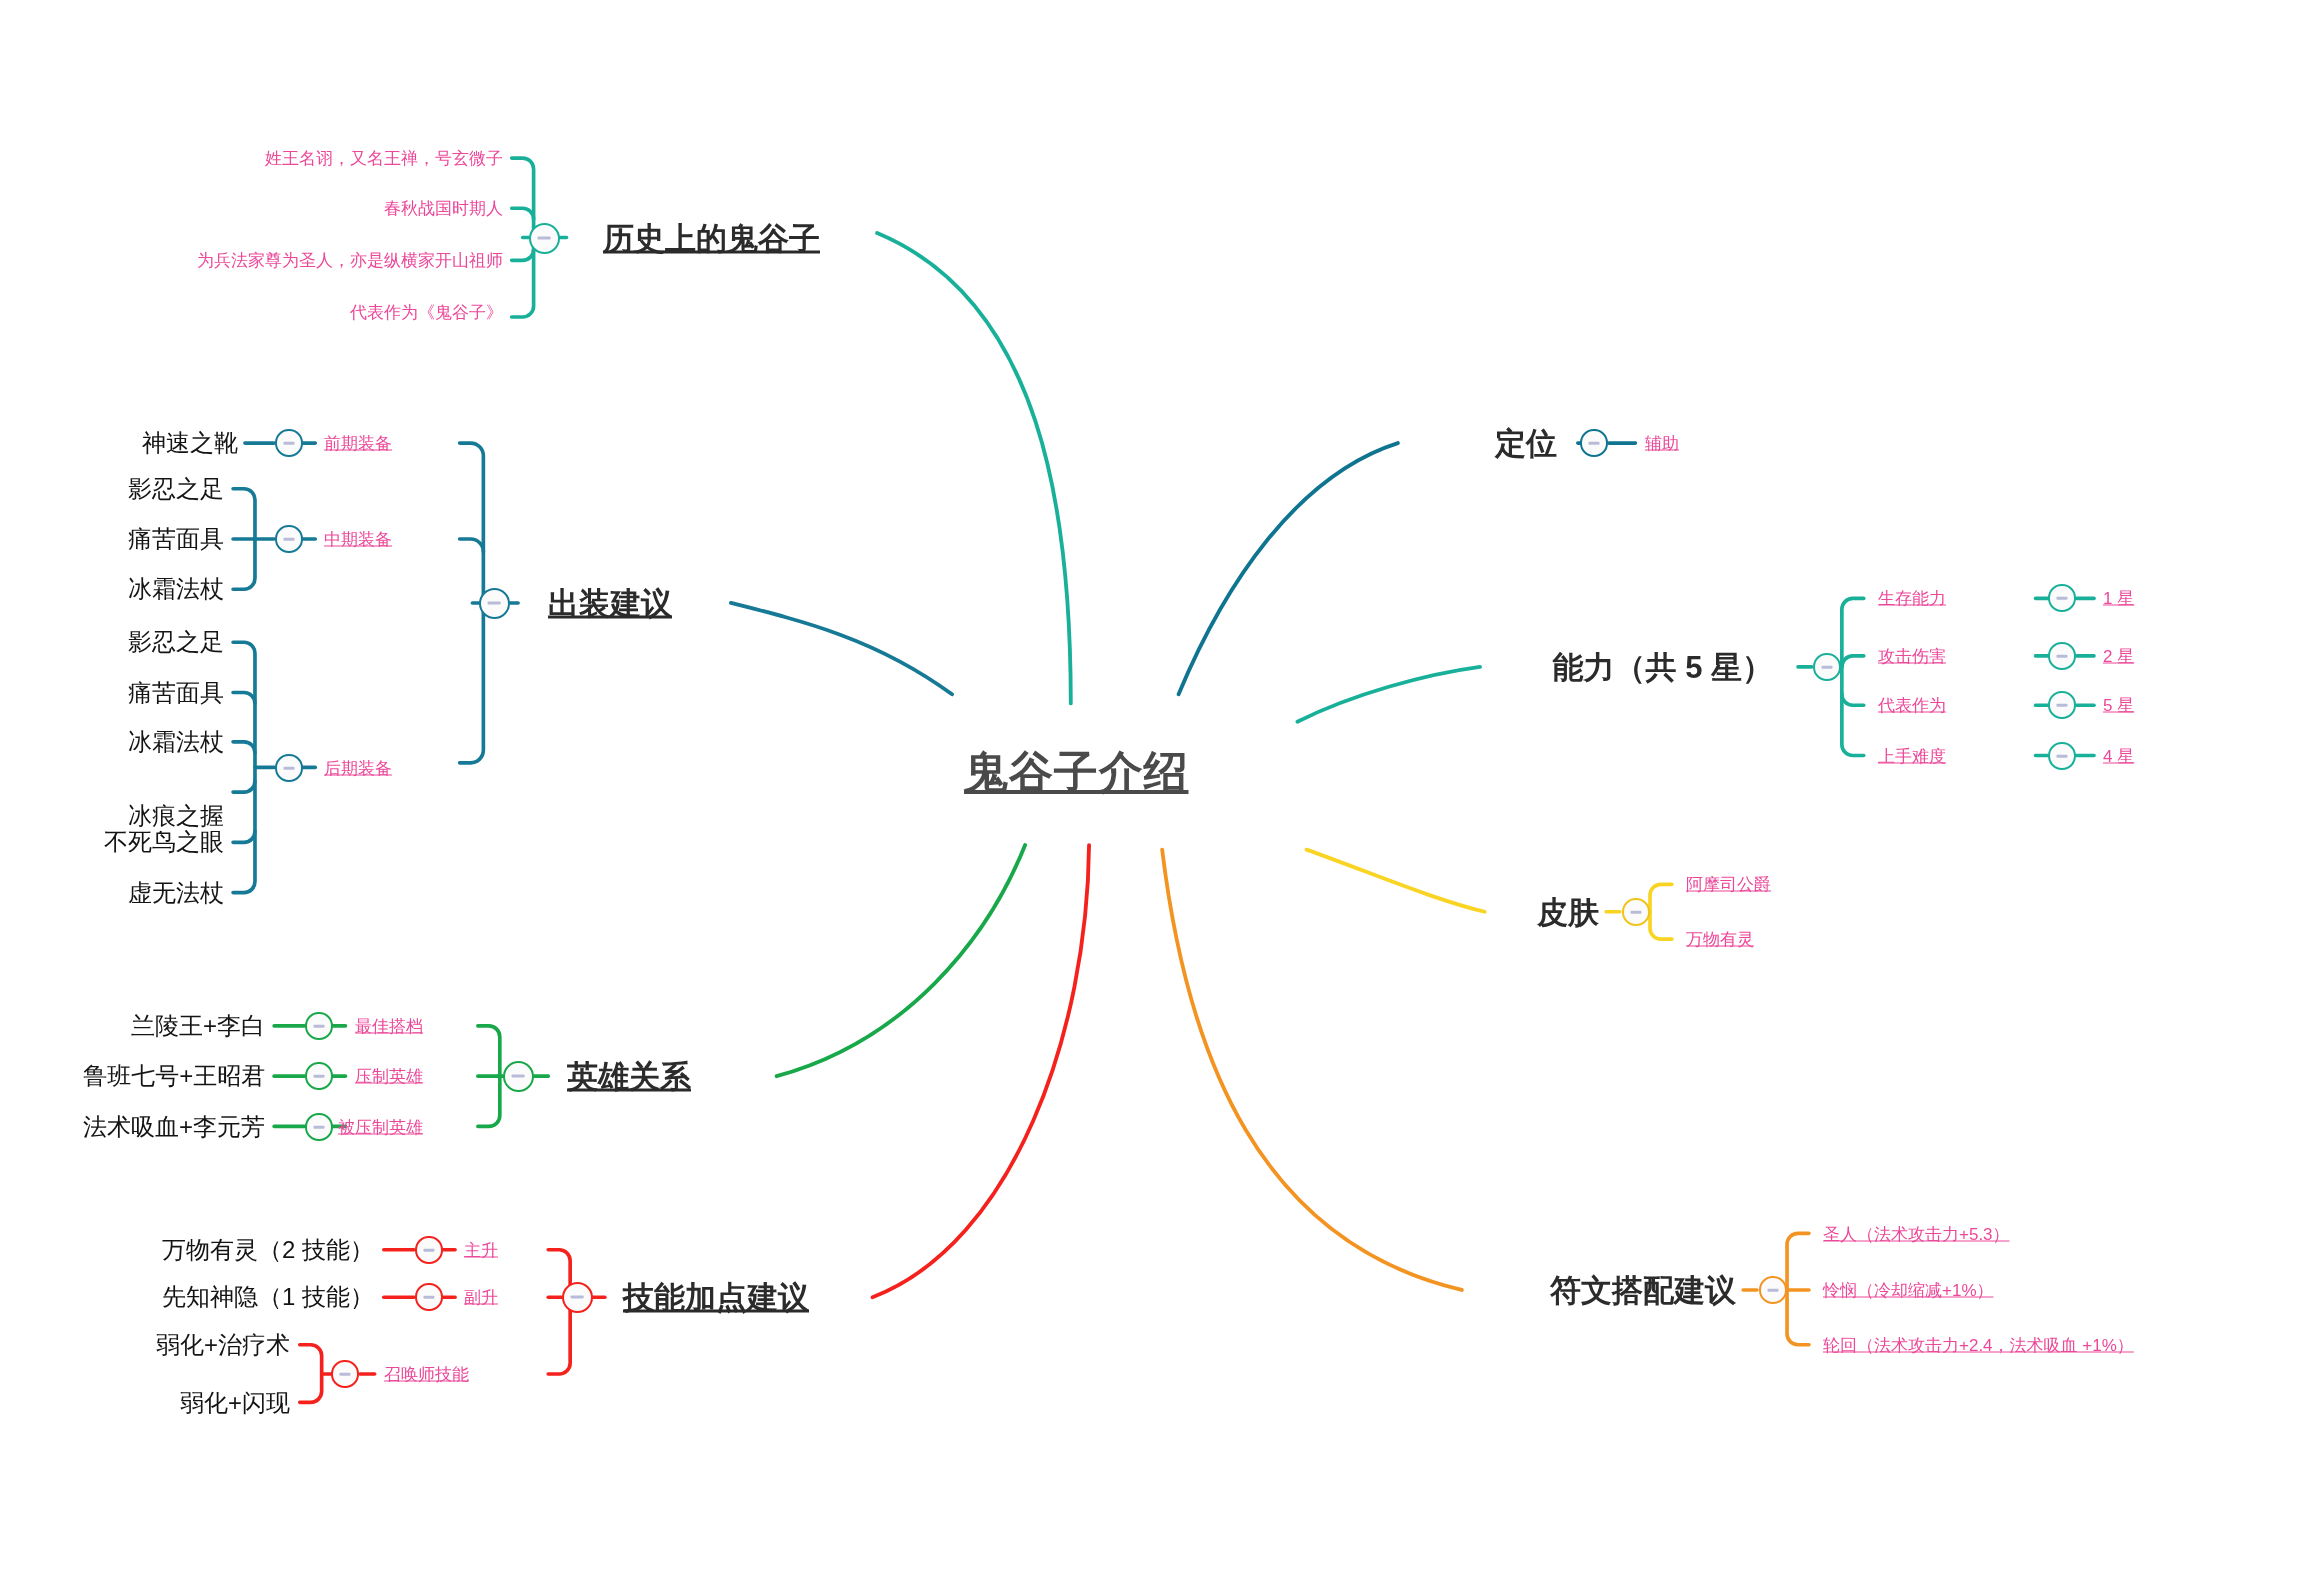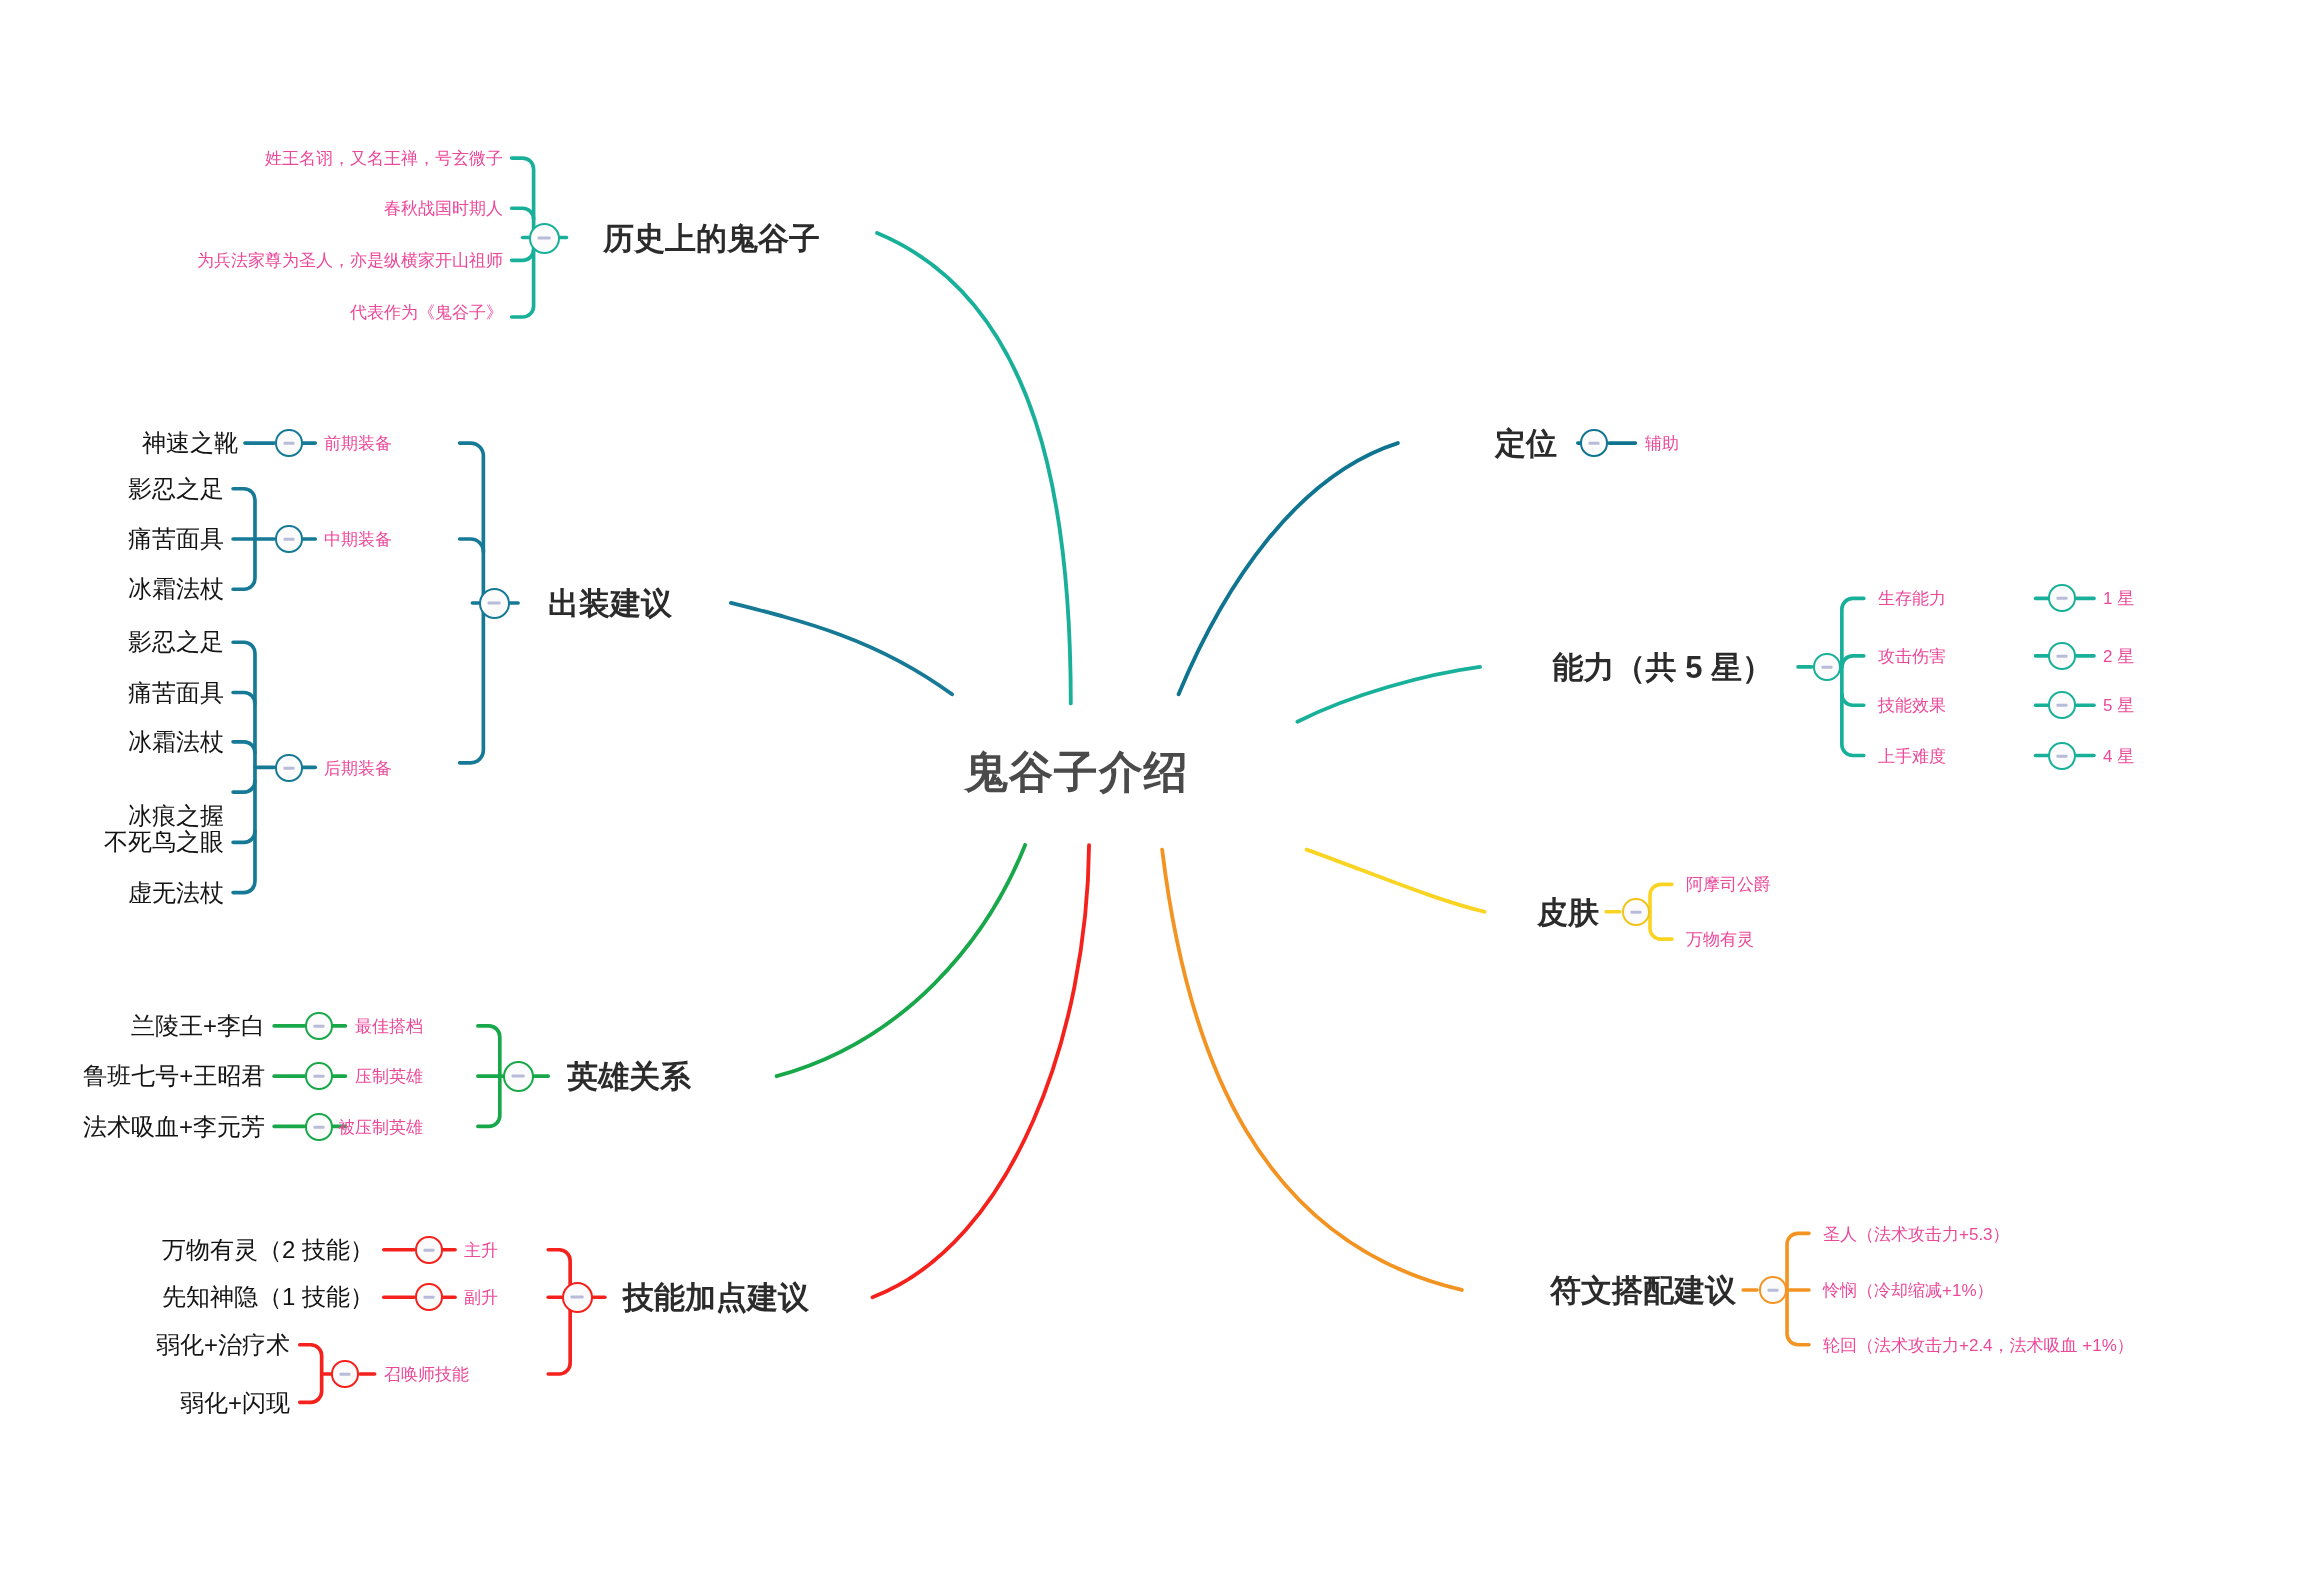--- a/index.html
+++ b/index.html
@@ -18,21 +18,21 @@
     background: #ffffff;
     overflow: hidden;
   }
   .node {
     position: absolute;
     white-space: nowrap;
     line-height: 1;
     transform: translateY(-50%);
   }
   .node.r { text-align: right; }
-  .node.l { text-align: center; }
+  .node.l { text-align: center; text-decoration: underline; }
 
   .root-label {
     font-size: 44px;
     font-weight: bold;
     color: #4a4a4a;
     letter-spacing: 0.9px;
   }
   .lvl1-label {
     font-size: 31px;
     font-weight: bold;
@@ -237,21 +237,21 @@
 
   <div class="node r lvl3-label" style="left:91px; width:283px; top:1250px;">万物有灵（2 技能）</div>
   <div class="node r lvl3-label" style="left:91px; width:283px; top:1297px;">先知神隐（1 技能）</div>
   <div class="node r lvl3-label" style="left:73px; width:217px; top:1345px;">弱化+治疗术</div>
   <div class="node r lvl3-label" style="left:73px; width:217px; top:1403px;">弱化+闪现</div>
 
   <div class="node l lvl2-label" style="left:1645px; top:443px;">辅助</div>
 
   <div class="node l lvl2-label" style="left:1878px; top:598px;">生存能力</div>
   <div class="node l lvl2-label" style="left:1878px; top:656px;">攻击伤害</div>
-  <div class="node l lvl2-label" style="left:1878px; top:705px;">技能效果</div>
+  <div class="node l lvl2-label" style="left:1878px; top:705px;">代表作为</div>
   <div class="node l lvl2-label" style="left:1878px; top:756px;">上手难度</div>
 
   <div class="node l lvl2-label" style="left:2103px; top:598px;">1 星</div>
   <div class="node l lvl2-label" style="left:2103px; top:656px;">2 星</div>
   <div class="node l lvl2-label" style="left:2103px; top:705px;">5 星</div>
   <div class="node l lvl2-label" style="left:2103px; top:756px;">4 星</div>
 
   <div class="node l lvl2-label" style="left:1686px; top:884px;">阿摩司公爵</div>
   <div class="node l lvl2-label" style="left:1686px; top:939px;">万物有灵</div>
 

